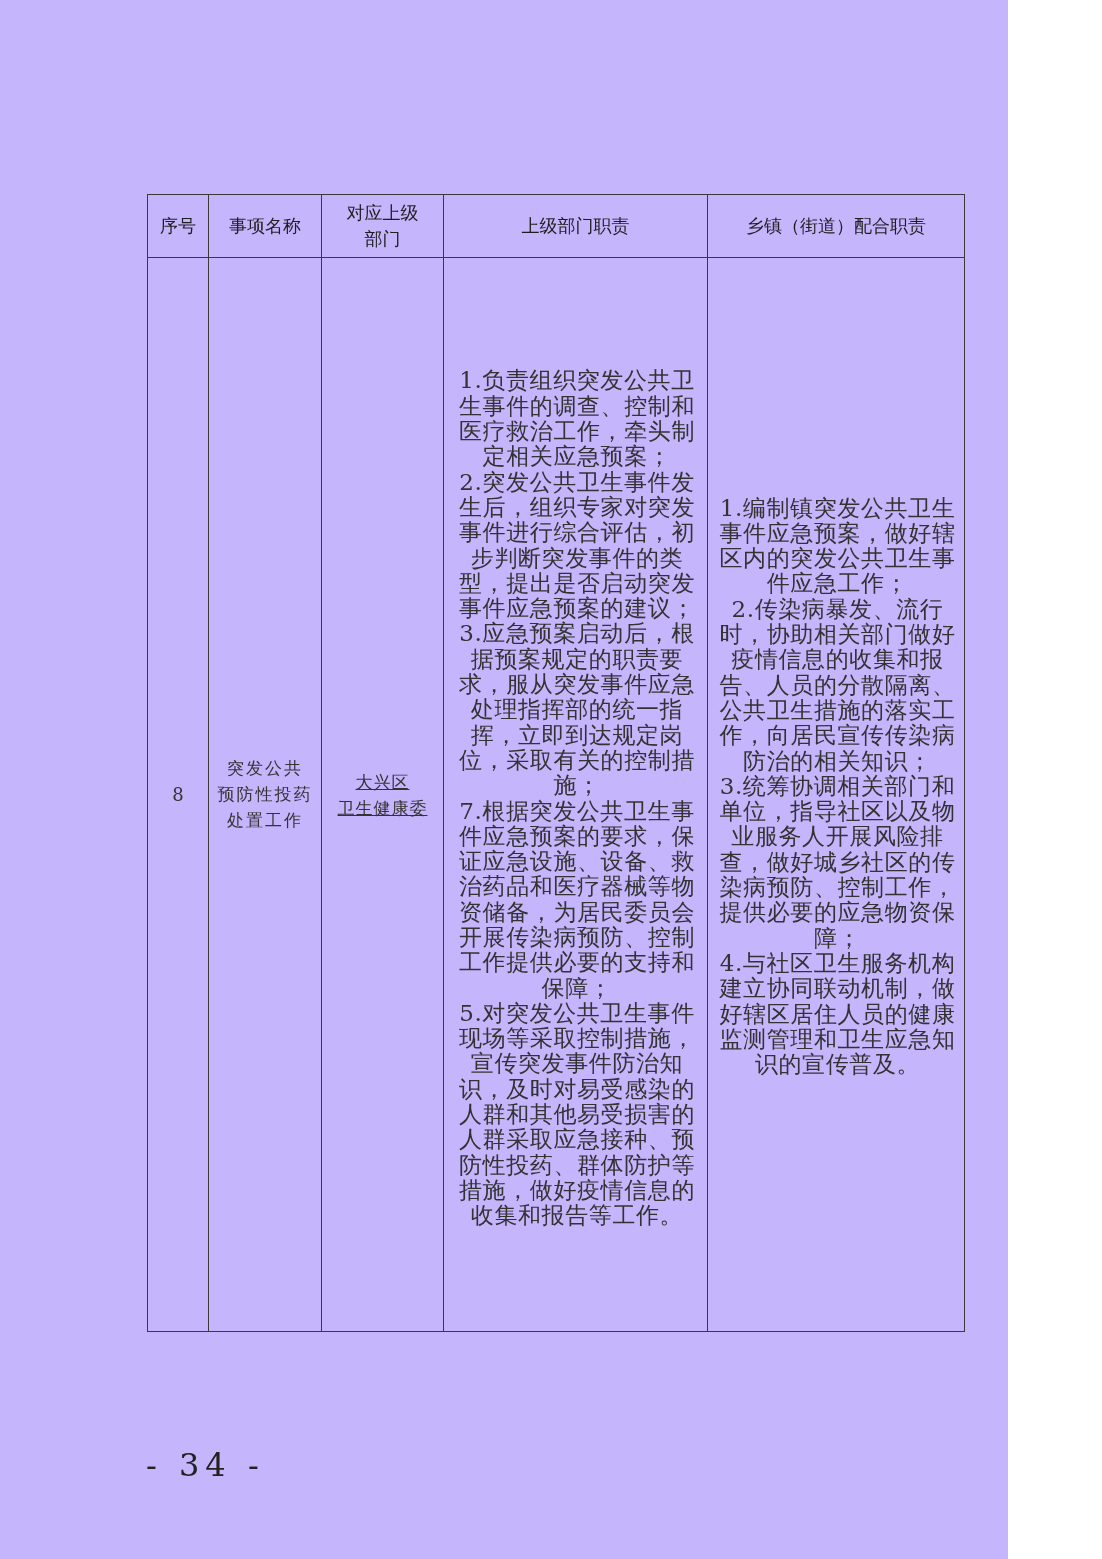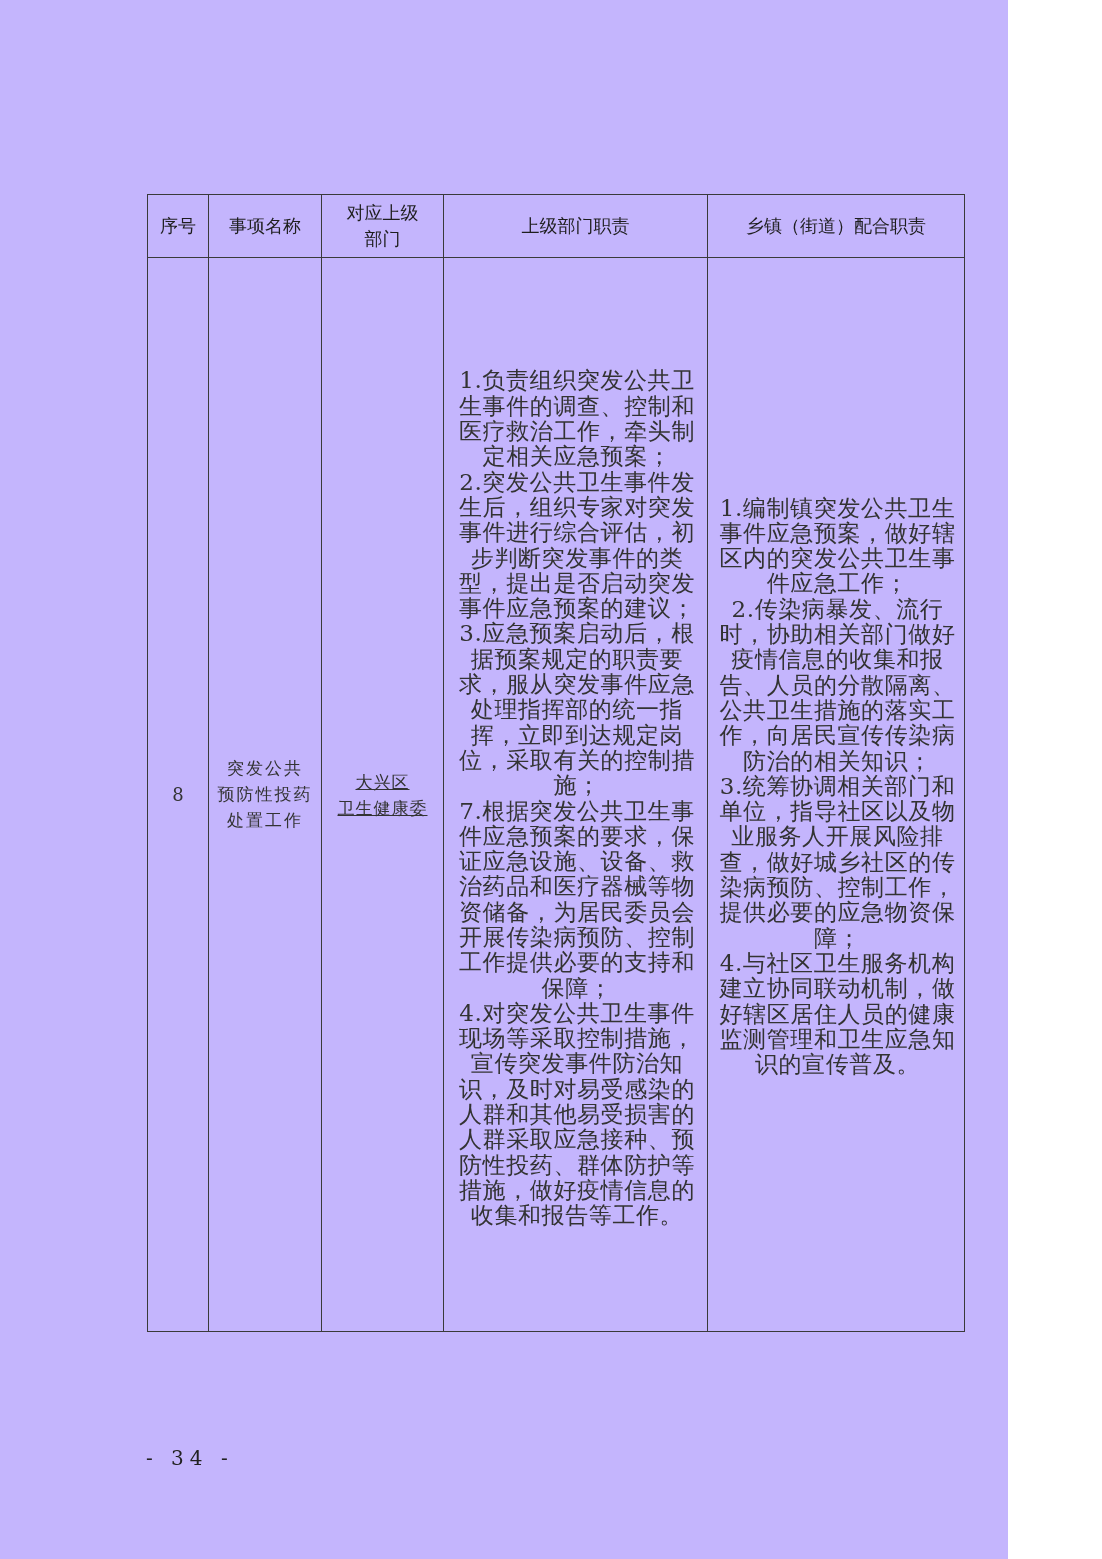--- a/index.html
+++ b/index.html
@@ -18,21 +18,21 @@
     font-weight: normal; font-size: 18px; line-height: 26px; color: #1e1e1e; height: 62px;
   }
   .cell-center { font-size: 17px; line-height: 26px; color: #333; }
   .cell-text {
     text-align: justify; font-size: 23px; line-height: 25.3px; color: #333;
     padding: 0 6px 0 9px !important; letter-spacing: 0.6px;
   }
   .cell-text p { margin: 0; }
   .pagenum {
     position: absolute; left: 146px; top: 1446px;
-    font-size: 20px; color: #222; letter-spacing: 6px; font-family: "DejaVu Serif", "Liberation Serif", serif;
+    font-size: 32px; color: #222; letter-spacing: 6px; font-family: "DejaVu Serif", "Liberation Serif", serif;
   }
 </style>
 </head>
 <body>
 
 <div class="page">
   <table class="duty">
     <colgroup>
       <col style="width:61px">
       <col style="width:113px">
@@ -62,21 +62,21 @@
         </td>
         <td class="cell-center" style="letter-spacing:1px;text-decoration:underline;">
           <div>大兴区</div>
           <div>卫生健康委</div>
         </td>
         <td class="cell-text" style="padding-top:8px !important;">
           <p>1.负责组织突发公共卫生事件的调查、控制和医疗救治工作，牵头制定相关应急预案；</p>
           <p>2.突发公共卫生事件发生后，组织专家对突发事件进行综合评估，初步判断突发事件的类型，提出是否启动突发事件应急预案的建议；</p>
           <p>3.应急预案启动后，根据预案规定的职责要求，服从突发事件应急处理指挥部的统一指挥，立即到达规定岗位，采取有关的控制措施；</p>
           <p>7.根据突发公共卫生事件应急预案的要求，保证应急设施、设备、救治药品和医疗器械等物资储备，为居民委员会开展传染病预防、控制工作提供必要的支持和保障；</p>
-          <p>4.对突发公共卫生事件现场等采取控制措施，宣传突发事件防治知识，及时对易受感染的人群和其他易受损害的人群采取应急接种、预防性投药、群体防护等措施，做好疫情信息的收集和报告等工作。</p>
+          <p>5.对突发公共卫生事件现场等采取控制措施，宣传突发事件防治知识，及时对易受感染的人群和其他易受损害的人群采取应急接种、预防性投药、群体防护等措施，做好疫情信息的收集和报告等工作。</p>
         </td>
         <td class="cell-text" style="padding-bottom:16px !important;">
           <p>1.编制镇突发公共卫生事件应急预案，做好辖区内的突发公共卫生事件应急工作；</p>
           <p>2.传染病暴发、流行时，协助相关部门做好疫情信息的收集和报告、人员的分散隔离、公共卫生措施的落实工作，向居民宣传传染病防治的相关知识；</p>
           <p>3.统筹协调相关部门和单位，指导社区以及物业服务人开展风险排查，做好城乡社区的传染病预防、控制工作，提供必要的应急物资保障；</p>
           <p>4.与社区卫生服务机构建立协同联动机制，做好辖区居住人员的健康监测管理和卫生应急知识的宣传普及。</p>
         </td>
       </tr>
     </tbody>
   </table>

